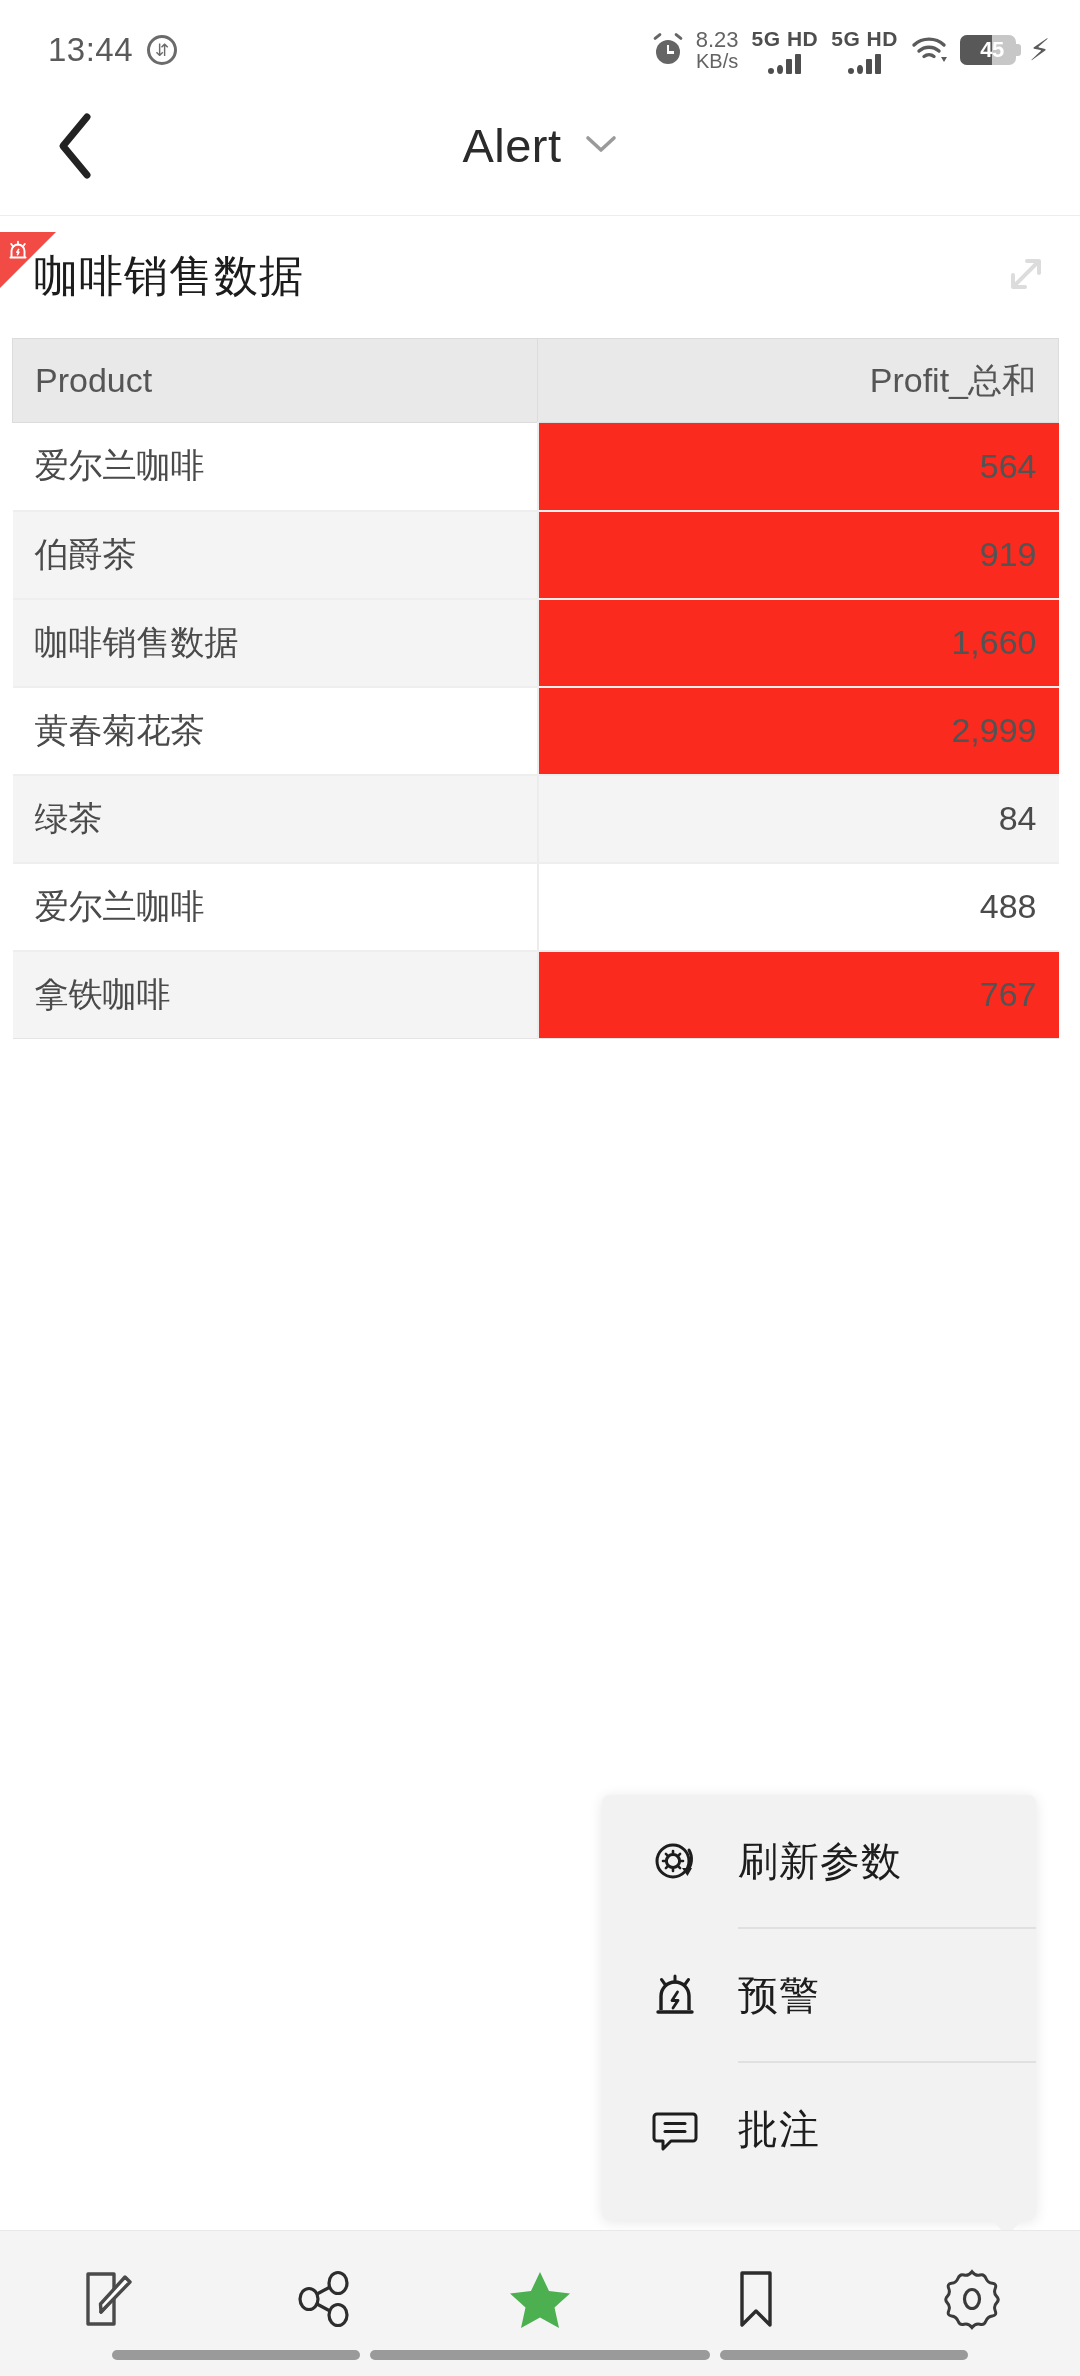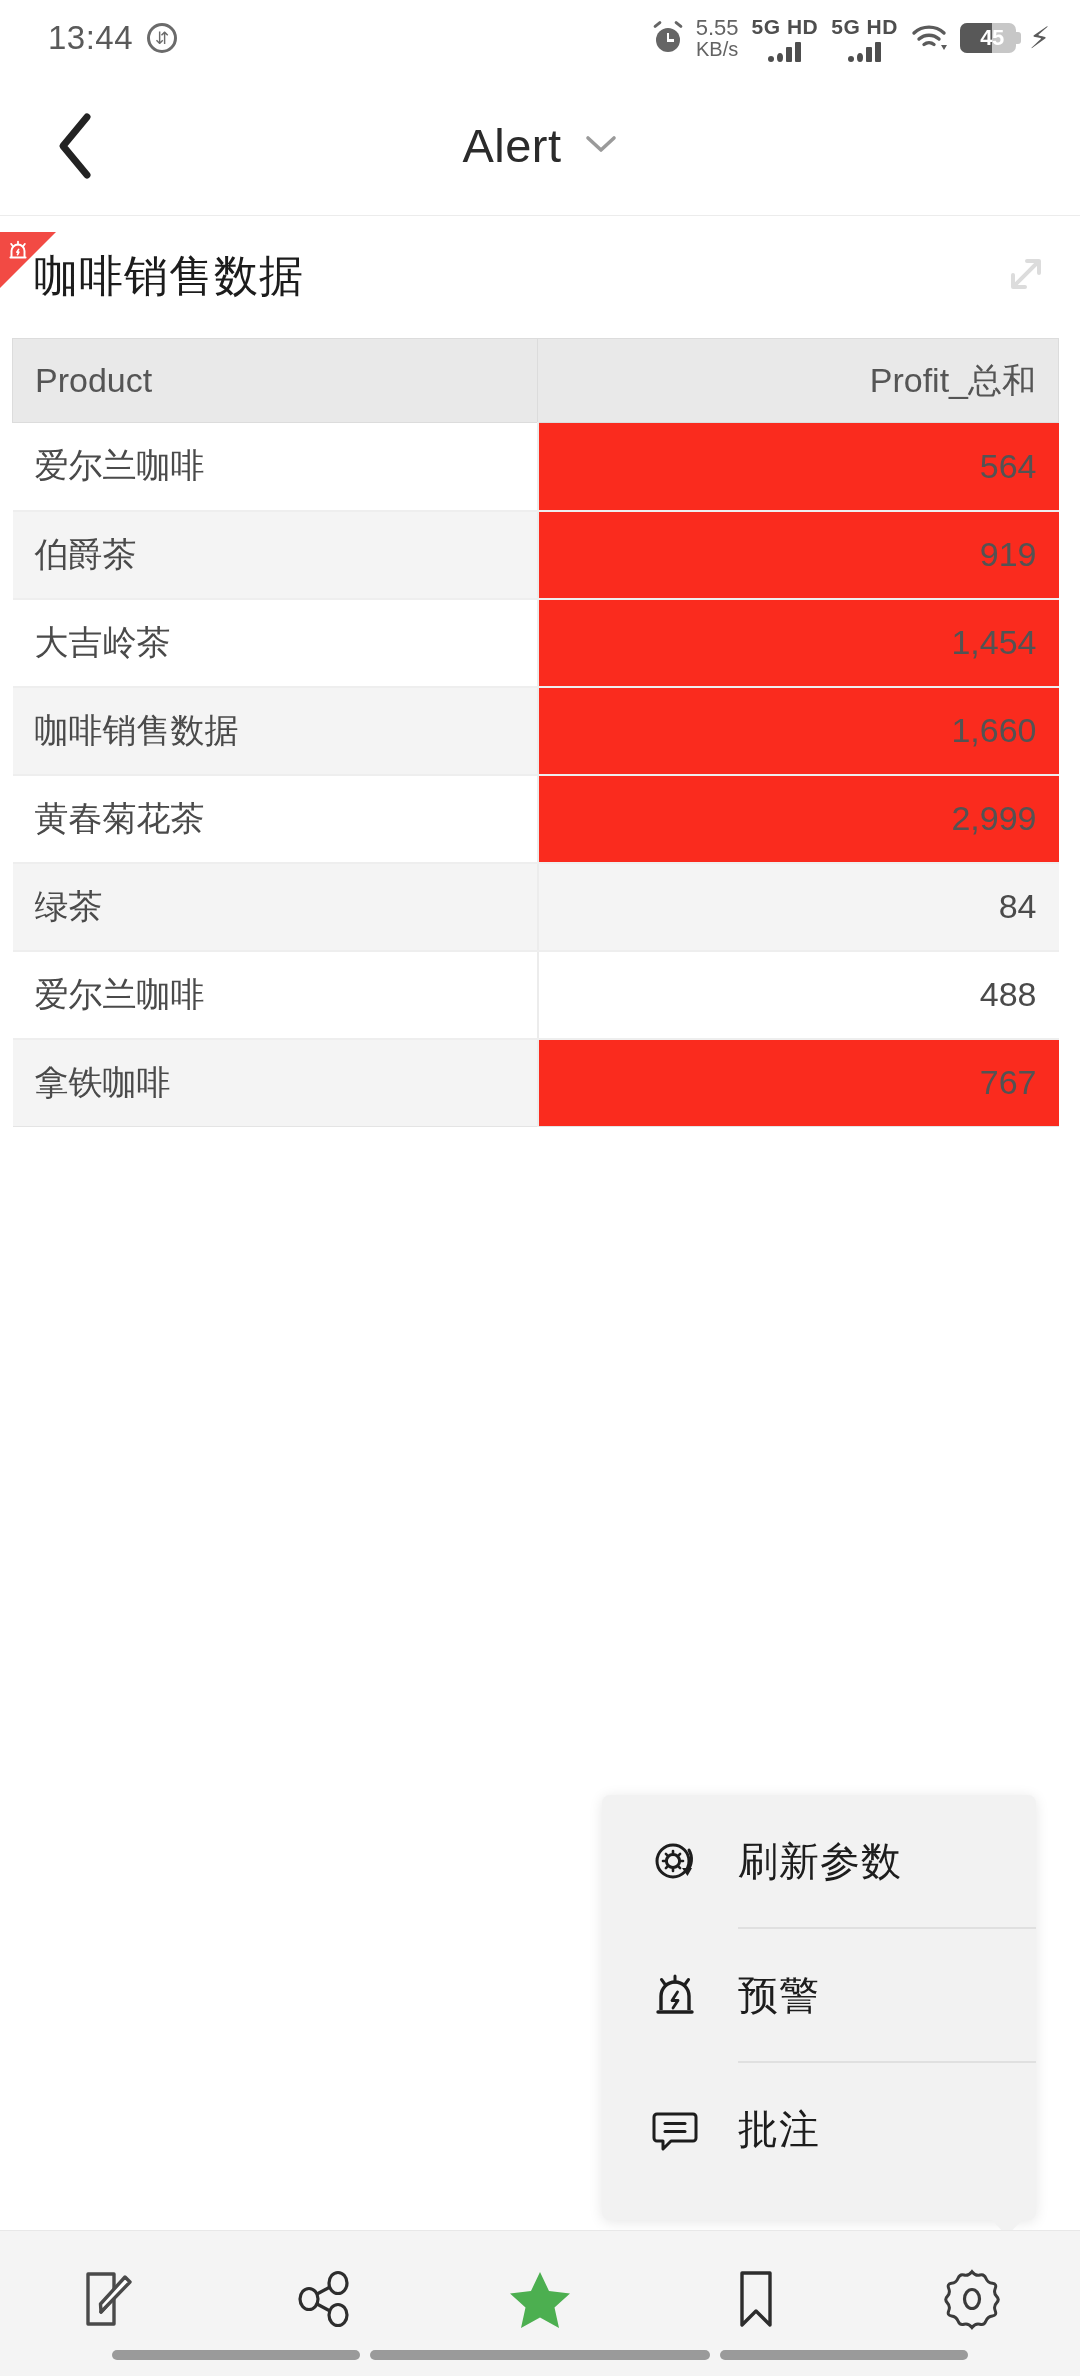--- a/index.html
+++ b/index.html
@@ -10,21 +10,21 @@
     overflow: hidden;
   }
   #screen {
     position: relative;
     width: 1080px; height: 2376px;
     background: #ffffff;
   }
 
   
   .statusbar {
-    position: absolute; top: 0; left: 0;
+    position: absolute; top: 12px; left: 0;
     width: 1080px; height: 76px;
     display: flex; align-items: center;
     padding: 0 30px 0 48px;
     background: #ffffff;
   }
   .sb-time {
     font-size: 33px; color: #5a5a5a; letter-spacing: 0.5px;
     font-family: "Liberation Sans", sans-serif;
   }
   .sb-dl-icon {
@@ -274,21 +274,21 @@
     <span class="sb-right">
       <span class="alarm-ico">
         <span class="bell-l"></span>
           <span class="bell-r"></span>
         <span class="body"></span>
         <span class="hand1"></span>
           <span class="hand2"></span>
       </span>
 
       <span class="sb-speed">
-        <span class="v">5.55</span>
+        <span class="v">8.23</span>
         <span class="u">KB/s</span>
       </span>
 
       <span class="sig-group">
         <span class="sig-label">5G HD</span>
         <span class="sig-bars">
             <i></i>
             <i></i>
             <i></i>
             <i></i>
@@ -372,24 +372,20 @@
       </tr>
     </thead>
     <tbody id="tbody">
         <tr class="odd">
           <td class="name">爱尔兰咖啡</td>
           <td class="val alert">564</td>
         </tr>
         <tr class="even">
           <td class="name">伯爵茶</td>
           <td class="val alert">919</td>
-        </tr>
-        <tr class="odd">
-          <td class="name">大吉岭茶</td>
-          <td class="val alert">1,454</td>
         </tr>
         <tr class="even">
           <td class="name">咖啡销售数据</td>
           <td class="val alert">1,660</td>
         </tr>
         <tr class="odd">
           <td class="name">黄春菊花茶</td>
           <td class="val alert">2,999</td>
         </tr>
         <tr class="even">

